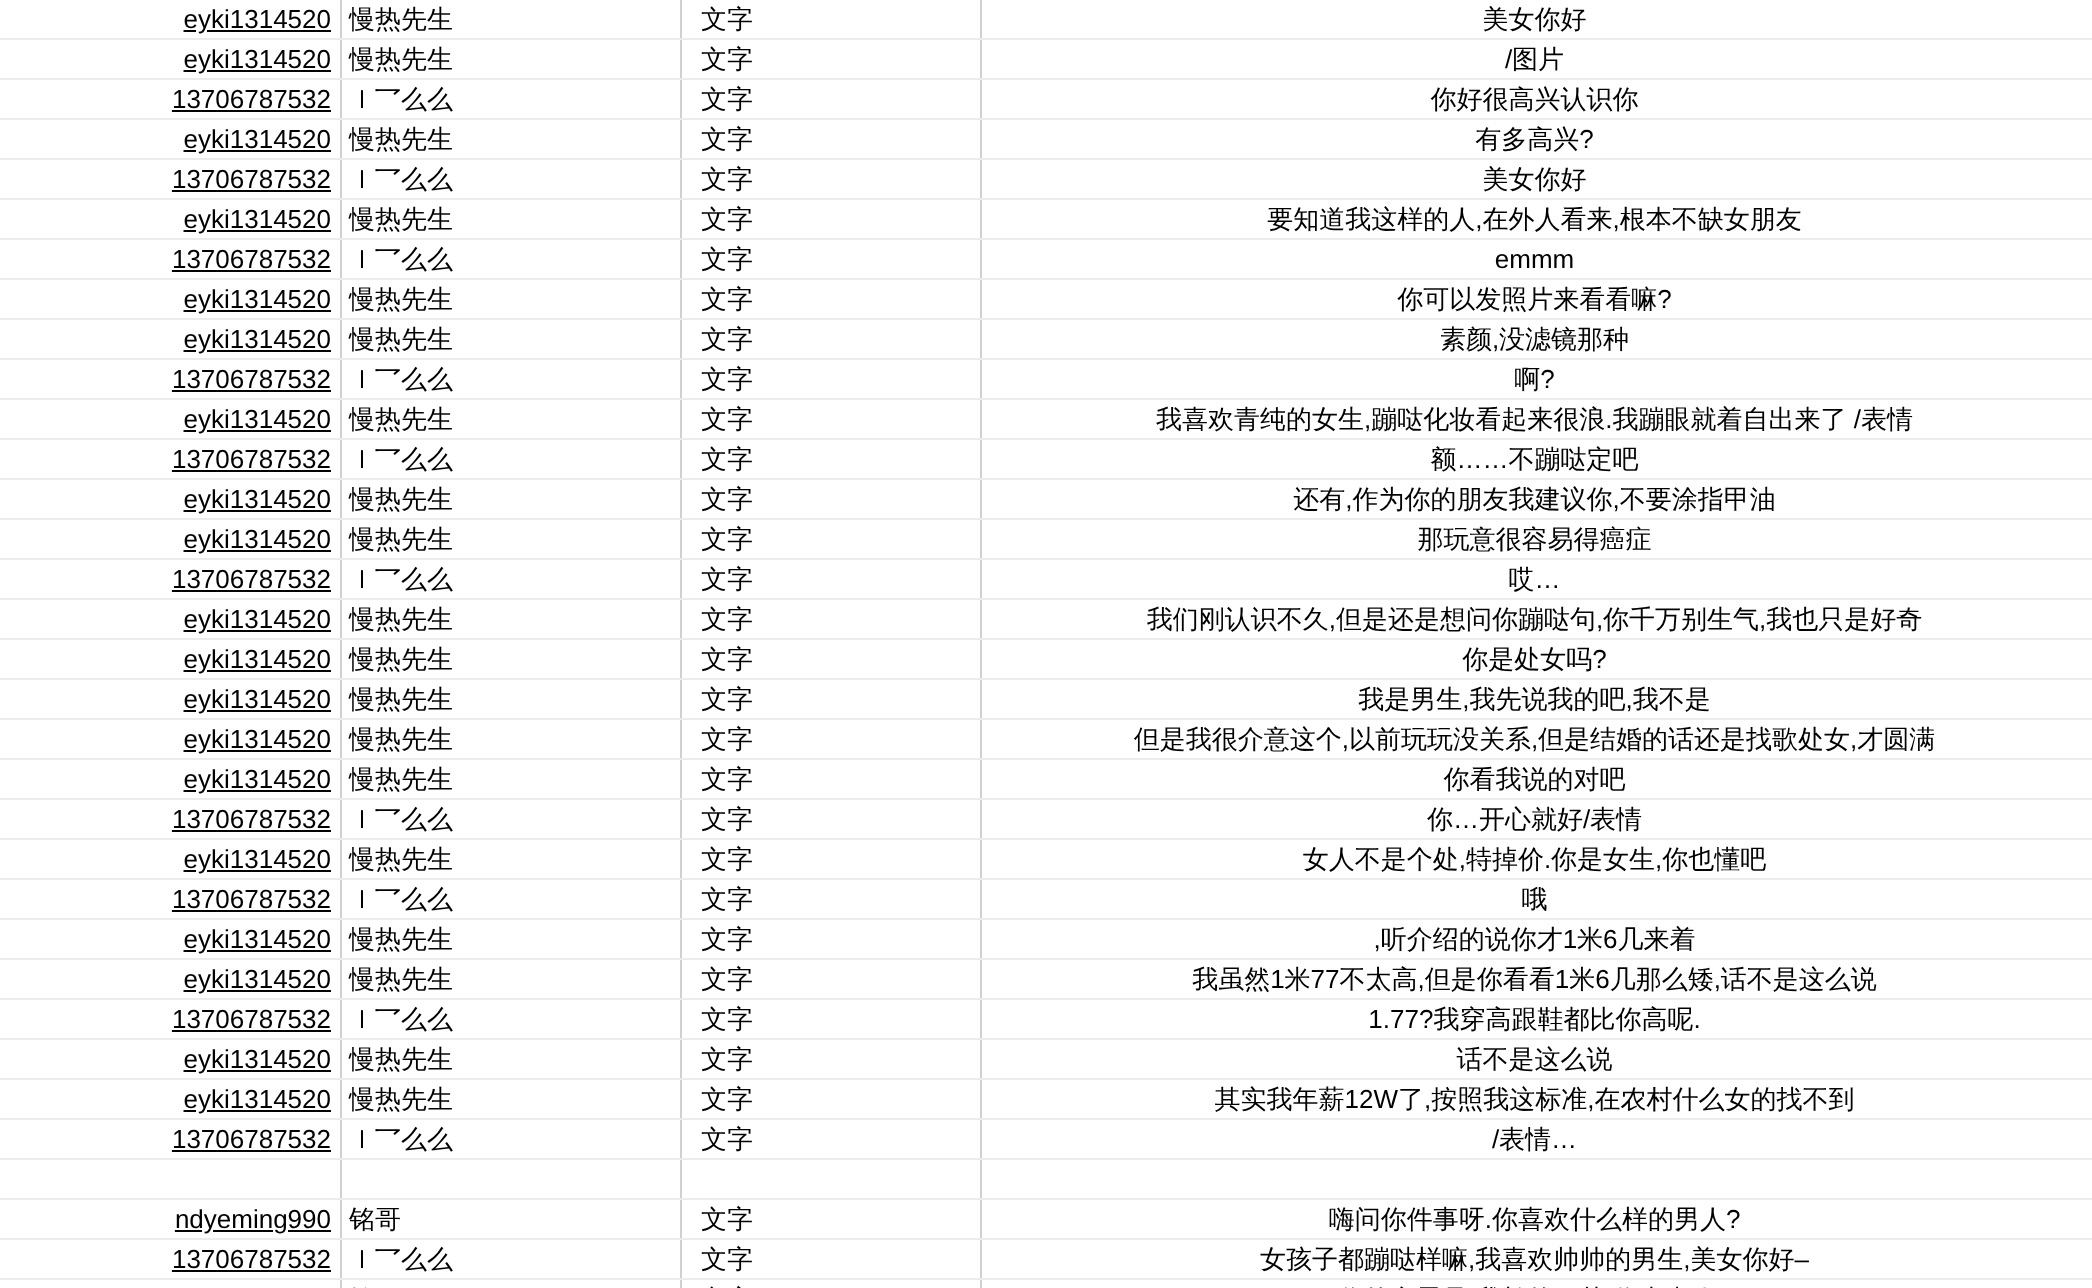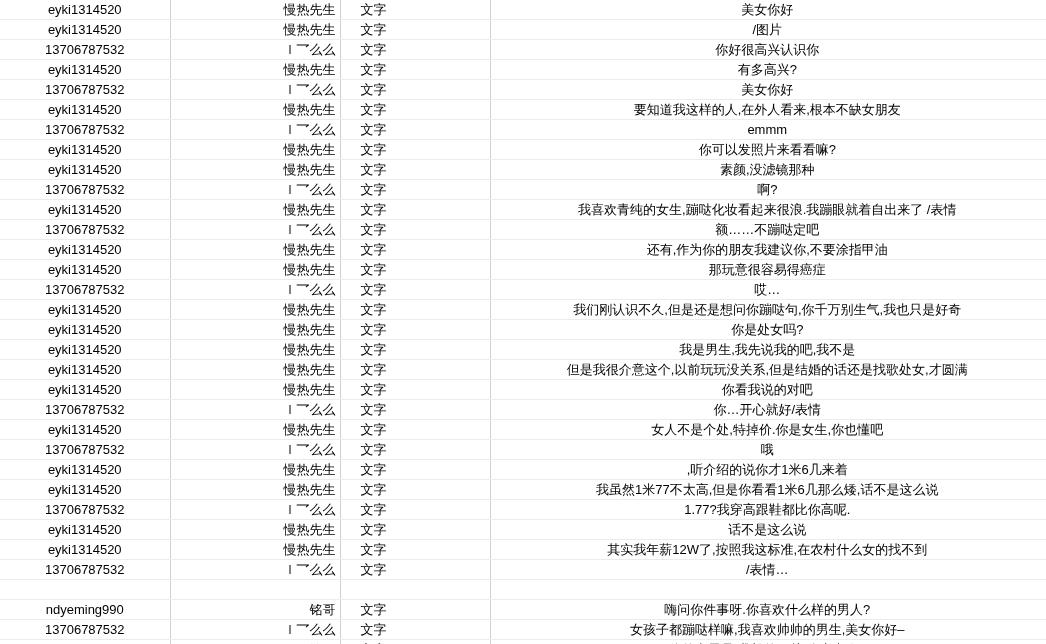--- a/index.html
+++ b/index.html
@@ -28,23 +28,23 @@
     white-space: nowrap;
     border-right: 1px solid #d0d0d0;
     border-bottom: 1px solid #ececec;
     font-size: 13px;
   }
   col.c-id { width: 170px; }
   col.c-name { width: 170px; }
   col.c-type { width: 150px; }
   col.c-msg { width: 556px; }
 
-  td.id   { text-align: center; }
-  td.name { text-align: right; }
-  td.type { text-align: left; padding-left: 20px; }
+  td.id   { text-align: right; text-decoration: underline; }
+  td.name { text-align: left; }
+  td.type { text-align: left; padding-left: 10px; }
   td.msg  { text-align: center; padding-right: 6px; border-right: none; }
 
   tr.blank td {
     border-right: 1px solid #d0d0d0;
     border-bottom: 1px solid #ececec;
   }
   tr.blank td.msg { border-right: none; }
 </style>
 </head>
 <body>

